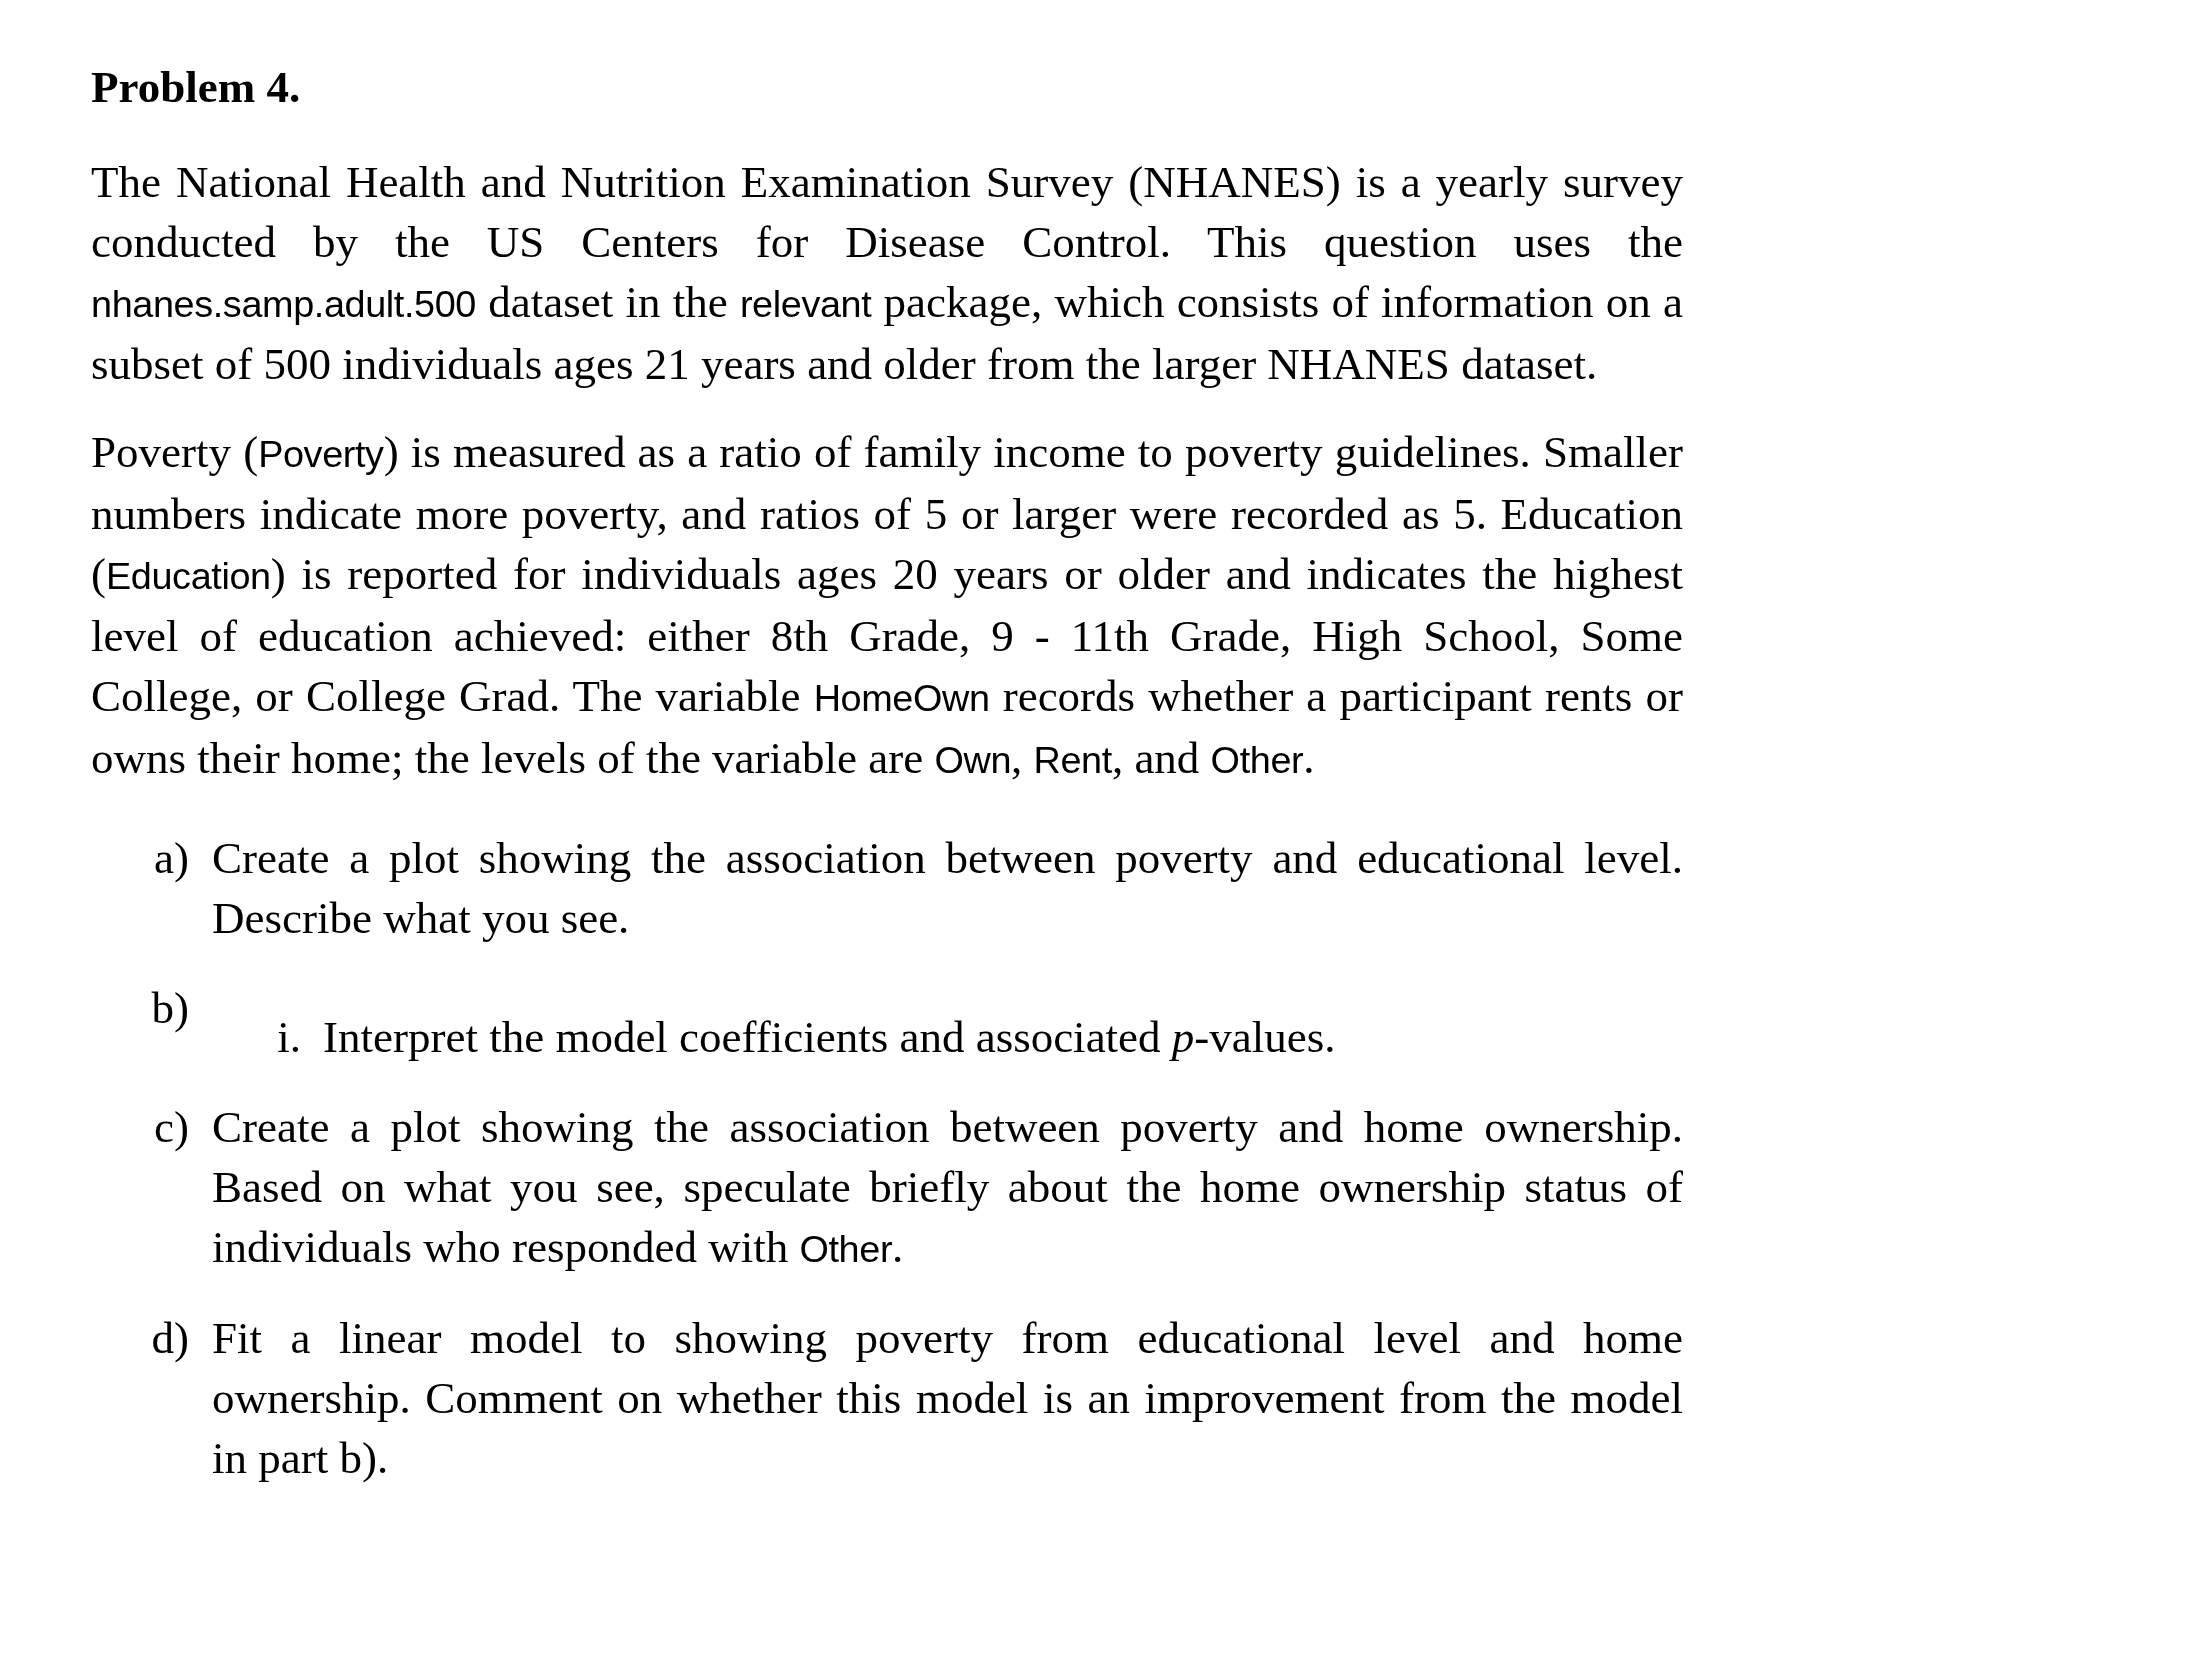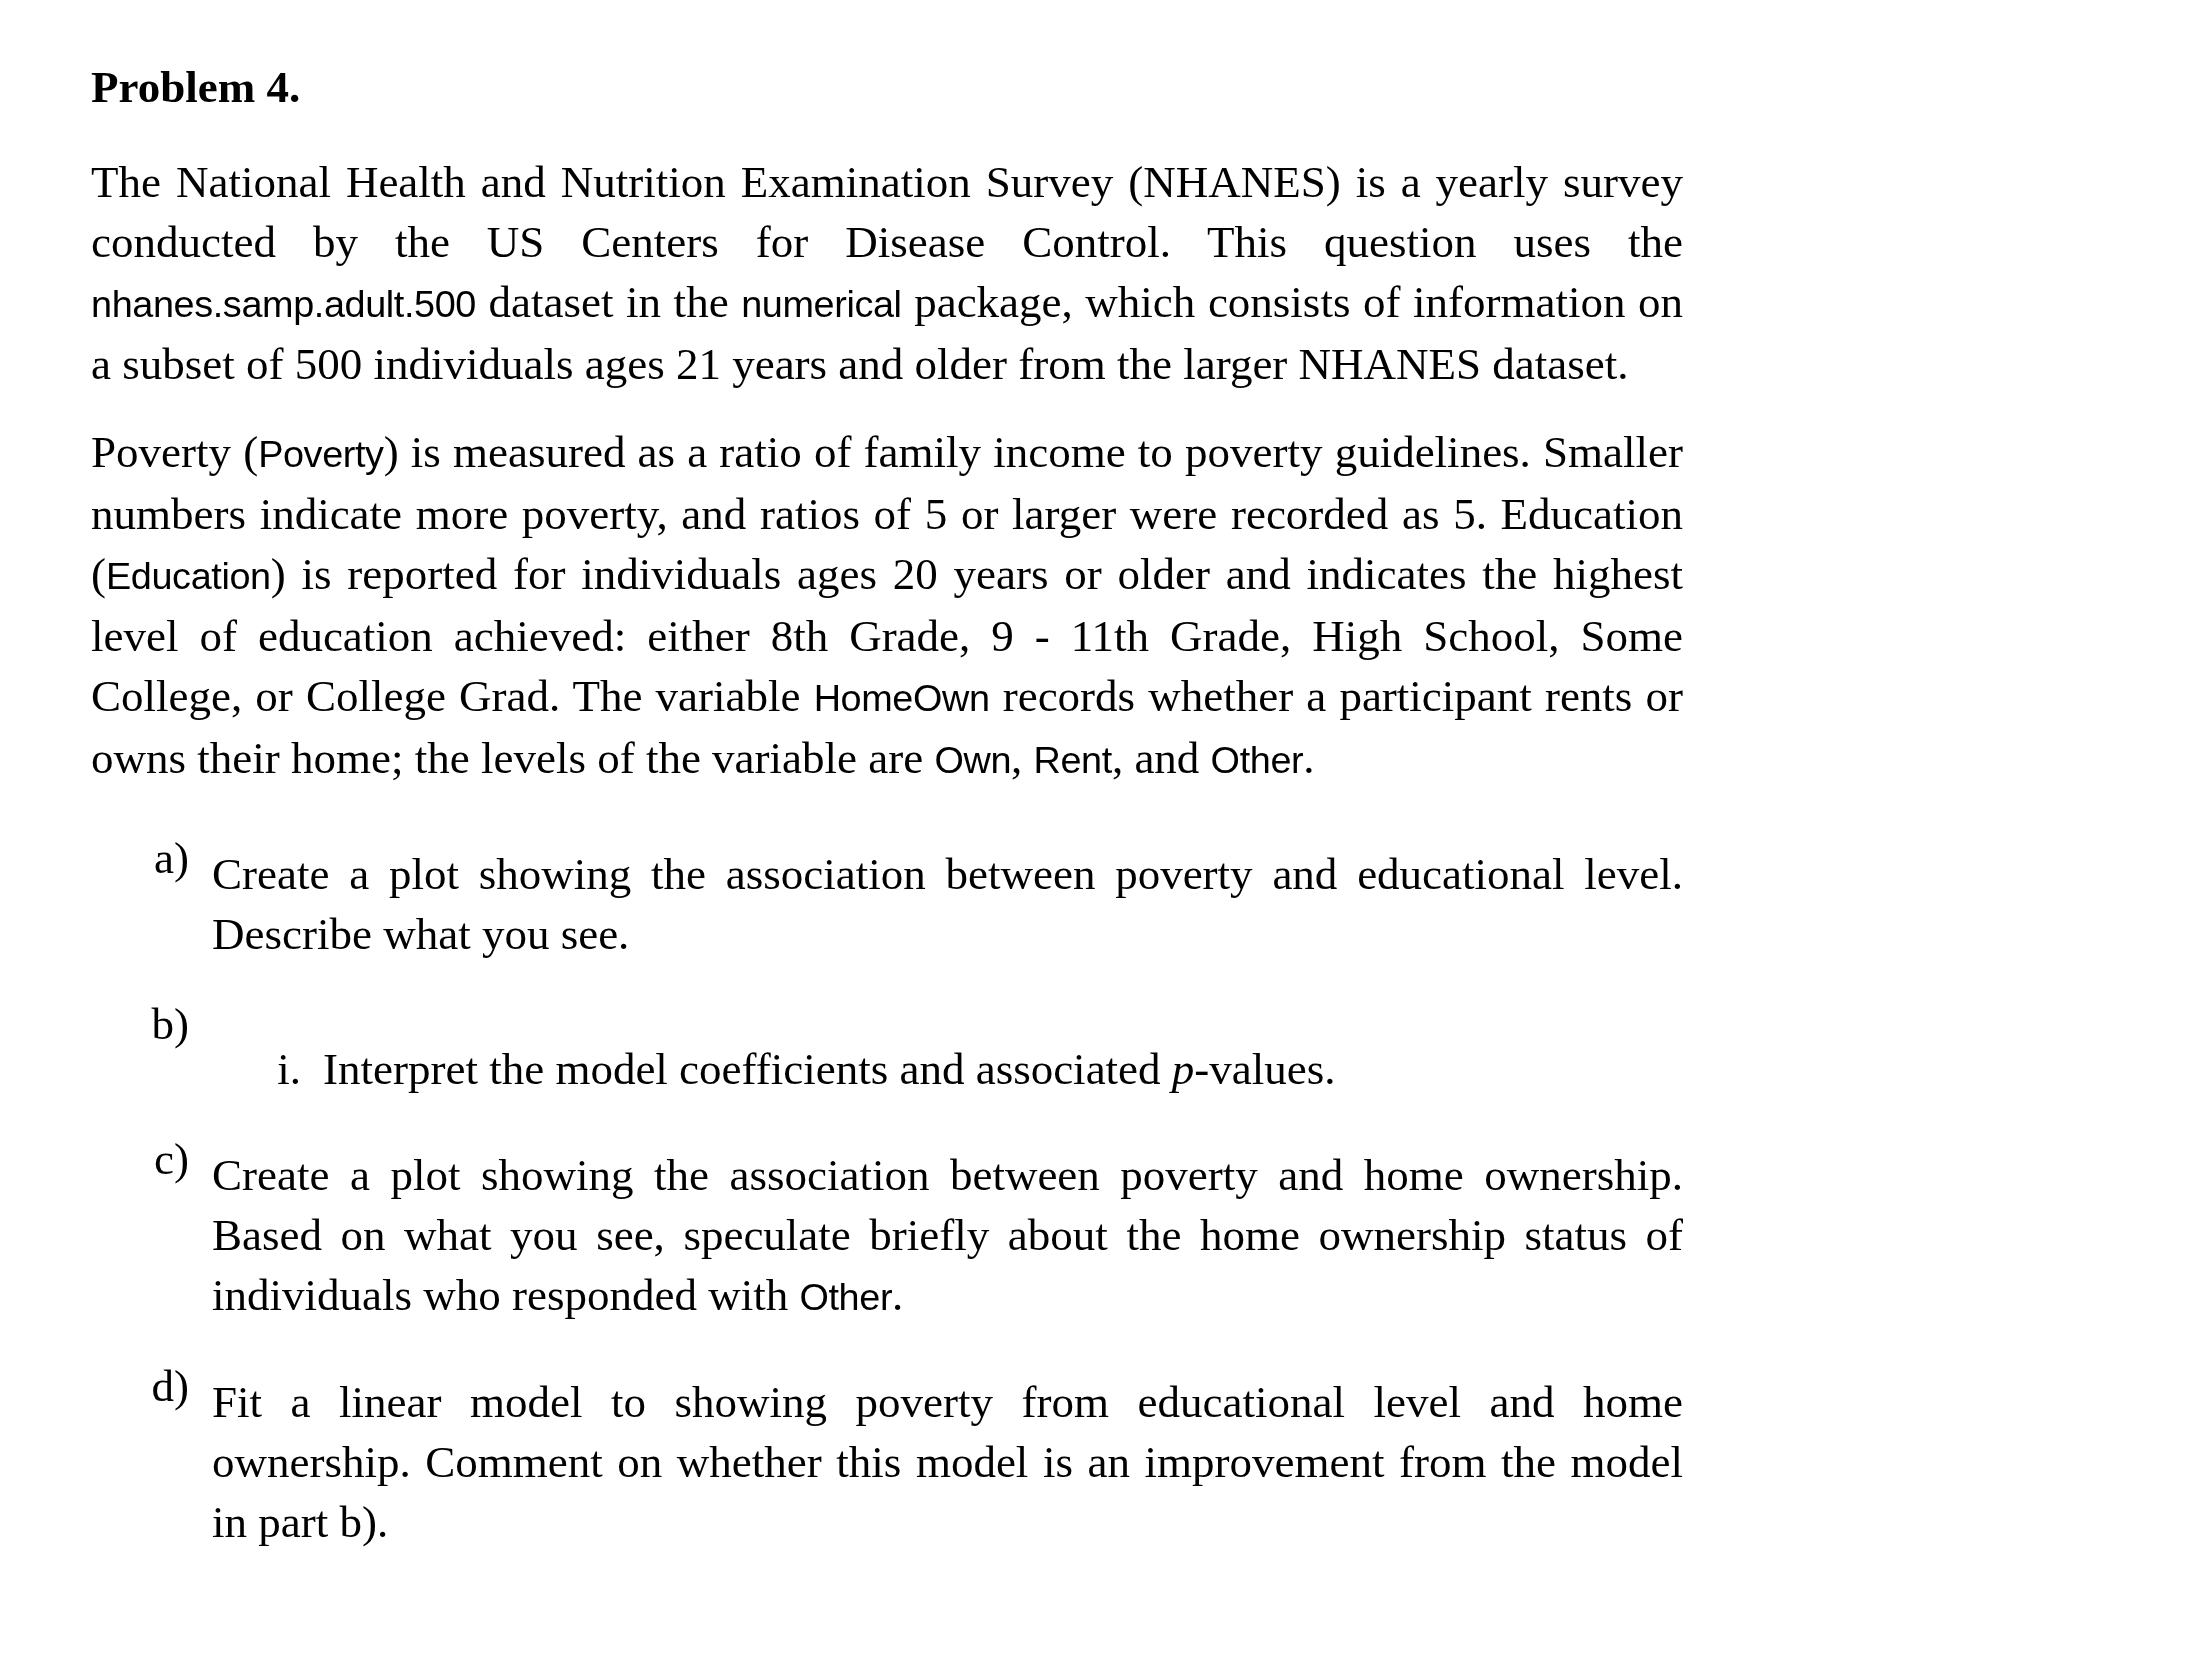--- a/index.html
+++ b/index.html
@@ -41,21 +41,20 @@
   }
   .item-label {
     flex: 0 0 121px;
     text-align: right;
     padding-right: 23px;
     box-sizing: border-box;
   }
   .item-body {
     flex: 1 1 auto;
     min-width: 0;
-    margin-top: 16px;
   }
   .item-text {
     text-align: justify;
   }
   .subitem {
     display: flex;
     margin-top: 29.5px;
   }
   .subitem-label {
     flex: 0 0 111px;
@@ -72,21 +71,21 @@
     font-style: italic;
   }
 </style>
 </head>
 <body>
 
 <div class="page">
 
   <div class="title">Problem 4.</div>
 
-  <p class="para">The National Health and Nutrition Examination Survey (NHANES) is a yearly survey conducted by the US Centers for Disease Control. This question uses the <code class="mono">nhanes.samp.adult.500</code> dataset in the <code class="mono">numerical</code> package, which consists of information on a subset of 500 individuals ages 21 years and older from the larger NHANES dataset.</p>
+  <p class="para">The National Health and Nutrition Examination Survey (NHANES) is a yearly survey conducted by the US Centers for Disease Control. This question uses the <code class="mono">nhanes.samp.adult.500</code> dataset in the <code class="mono">relevant</code> package, which consists of information on a subset of 500 individuals ages 21 years and older from the larger NHANES dataset.</p>
 
   <p class="para">Poverty (<code class="mono">Poverty</code>) is measured as a ratio of family income to poverty guidelines. Smaller numbers indicate more poverty, and ratios of 5 or larger were recorded as 5. Education (<code class="mono">Education</code>) is reported for individuals ages 20 years or older and indicates the highest level of education achieved: either 8th Grade, 9 - 11th Grade, High School, Some College, or College Grad. The variable <code class="mono">HomeOwn</code> records whether a participant rents or owns their home; the levels of the variable are <code class="mono">Own</code>, <code class="mono">Rent</code>, and <code class="mono">Other</code>.</p>
 
   <div class="qlist">
 
     <div class="item">
       <div class="item-label">a)</div>
       <div class="item-body">
         <div class="item-text">Create a plot showing the association between poverty and educational level. Describe what you see.</div>
       </div>

